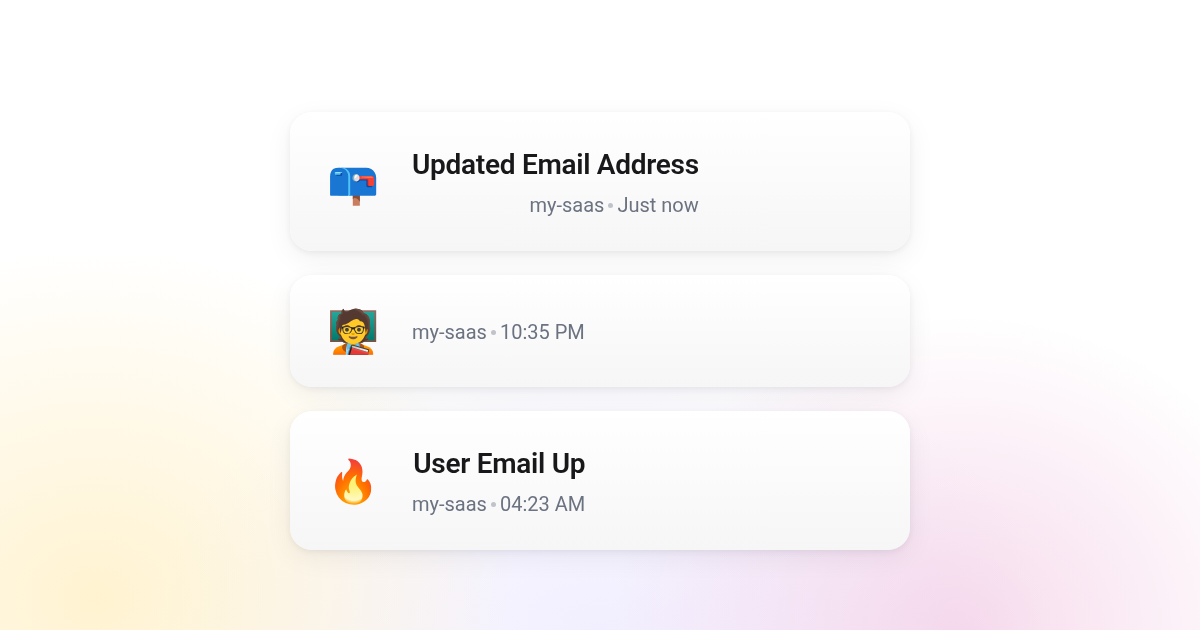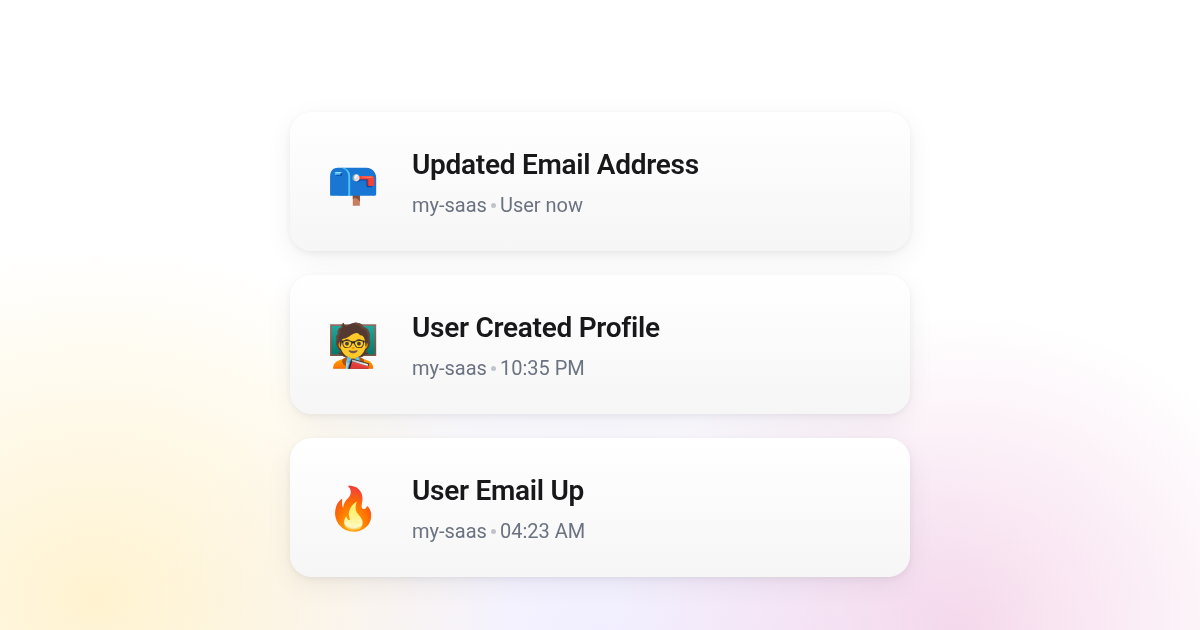--- a/index.html
+++ b/index.html
@@ -49,20 +49,21 @@
       width: 48px;
       display: flex;
       align-items: center;
       justify-content: center;
       flex-shrink: 0;
     }
     .content {
       display: flex;
       flex-direction: column;
       gap: 12px;
+      align-items: flex-end;
     }
     .title {
       font-size: 28px;
       font-weight: 600;
       color: #18181b;
       letter-spacing: -0.01em;
     }
     .meta {
       font-size: 20px;
       color: #6b7280;
@@ -85,29 +86,28 @@
 
 <div class="stack">
 
   <div class="card">
     <div class="emoji">📪</div>
     <div class="content">
       <div class="title">Updated Email Address</div>
       <div class="meta">
         <span>my-saas</span>
         <span class="dot"></span>
-        <span>User now</span>
+        <span>Just now</span>
       </div>
     </div>
   </div>
 
   <div class="card">
     <div class="emoji">🧑‍🏫</div>
     <div class="content">
-      <div class="title">User Created Profile</div>
       <div class="meta">
         <span>my-saas</span>
         <span class="dot"></span>
         <span>10:35 PM</span>
       </div>
     </div>
   </div>
 
   <div class="card">
     <div class="emoji">🔥</div>

